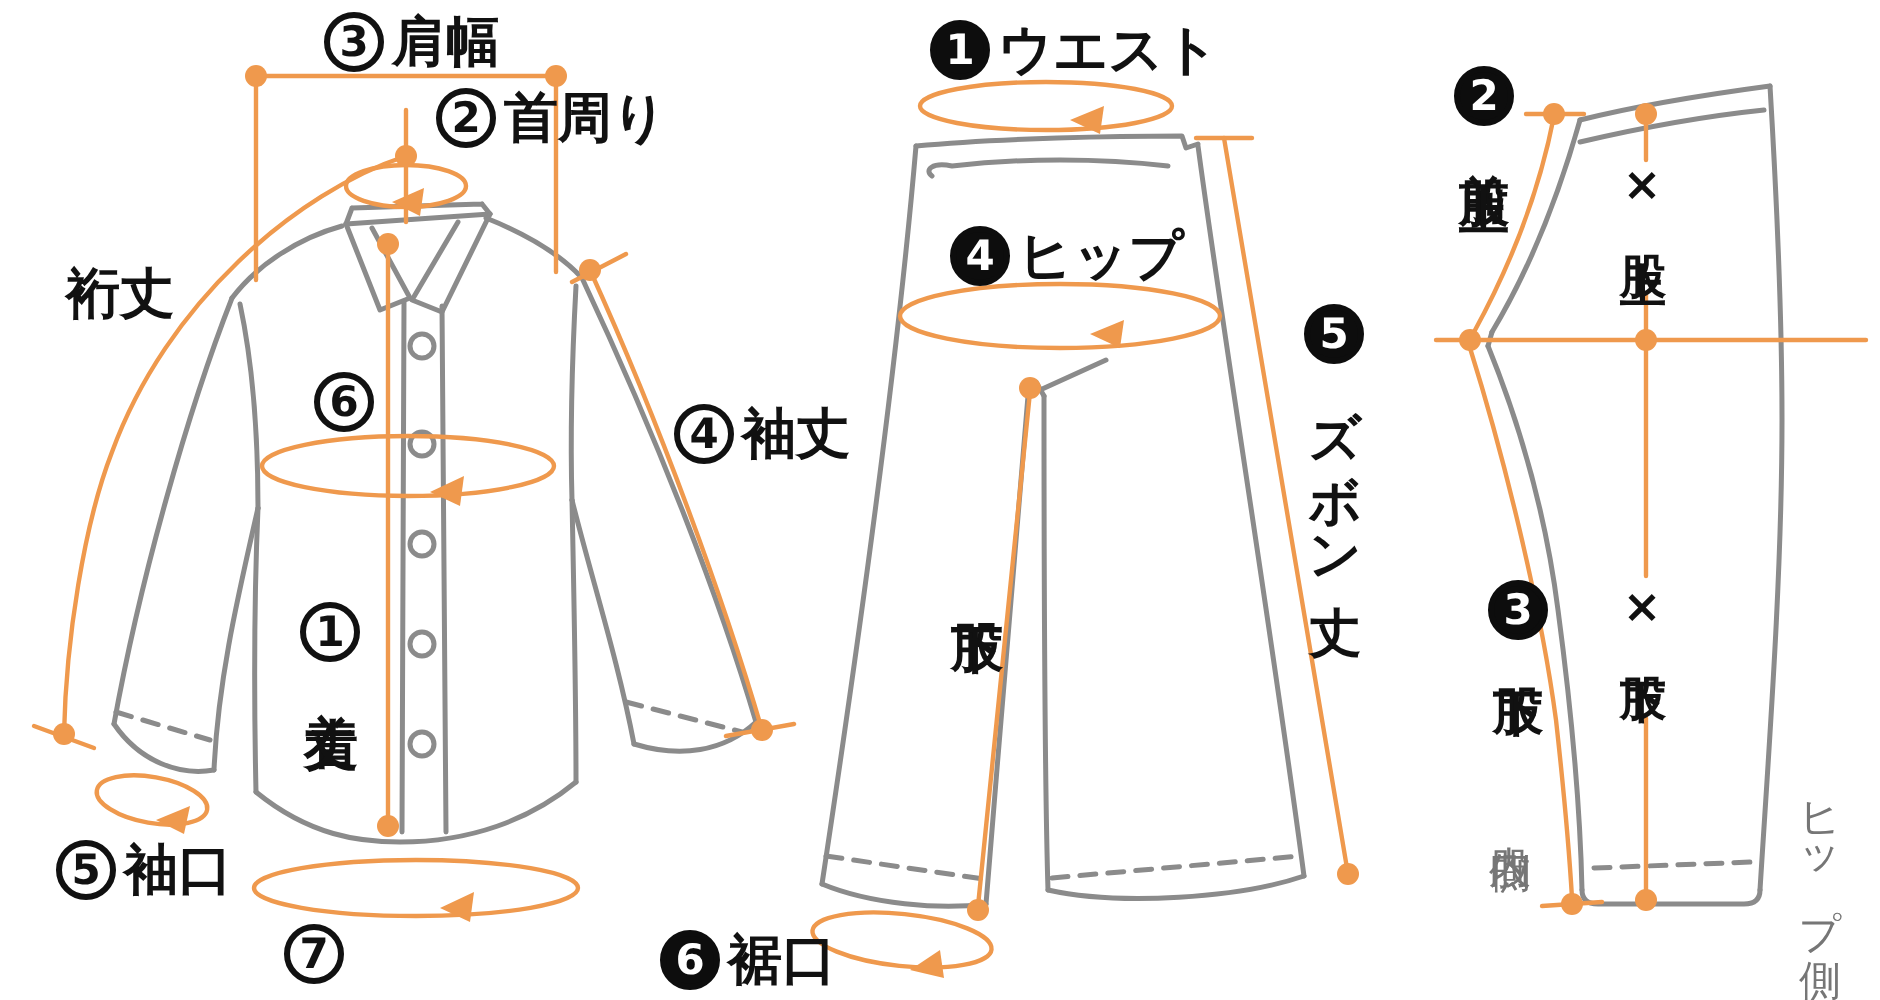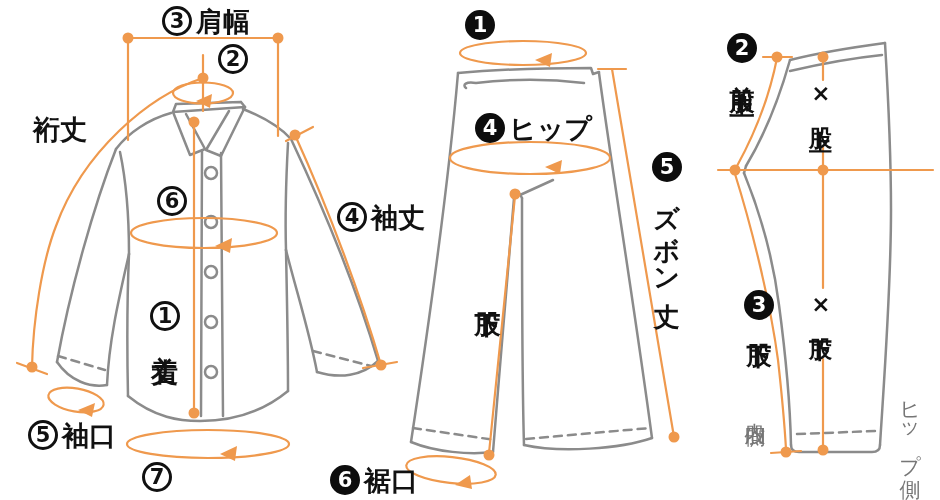--- a/index.html
+++ b/index.html
@@ -150,22 +150,23 @@
       <path d="M455,485 L470,475 L472,489 Z"></path>
     </g>
   </svg>
 
   <div class="lbl" style="left:162px;top:6px;">
     <span class="badge outline">3</span>
     <span>肩幅</span>
   </div>
   <div class="lbl" style="left:218px;top:44px;">
     <span class="badge outline">2</span>
-  </div>
-  <div class="lbl plain" style="left:33px;top:116px;">
+    <span>首周り</span>
+  </div>
+  <div class="lbl plain" style="left:33px;top:134px;">
     <span>裄丈</span>
   </div>
   <div class="lbl" style="left:157px;top:186px;">
     <span class="badge outline">6</span>
   </div>
   <div class="lbl" style="left:337px;top:202px;">
     <span class="badge outline">4</span>
     <span>袖丈</span>
   </div>
   <div class="lbl col" style="left:150px;top:301px;">
@@ -175,20 +176,21 @@
   <div class="lbl" style="left:28px;top:420px;">
     <span class="badge outline">5</span>
     <span>袖口</span>
   </div>
   <div class="lbl" style="left:142px;top:462px;">
     <span class="badge outline">7</span>
   </div>
 
   <div class="lbl" style="left:465px;top:10px;">
     <span class="badge fill">1</span>
+    <span>ウエスト</span>
   </div>
   <div class="lbl" style="left:475px;top:113px;">
     <span class="badge fill">4</span>
     <span>ヒップ</span>
   </div>
   <div class="lbl col" style="left:652px;top:152px;font-size:26px;">
     <span class="badge fill">5</span>
     <span class="vert">ズボン丈</span>
   </div>
   <div class="lbl vert plain" style="left:475px;top:290px;font-size:26px;">

